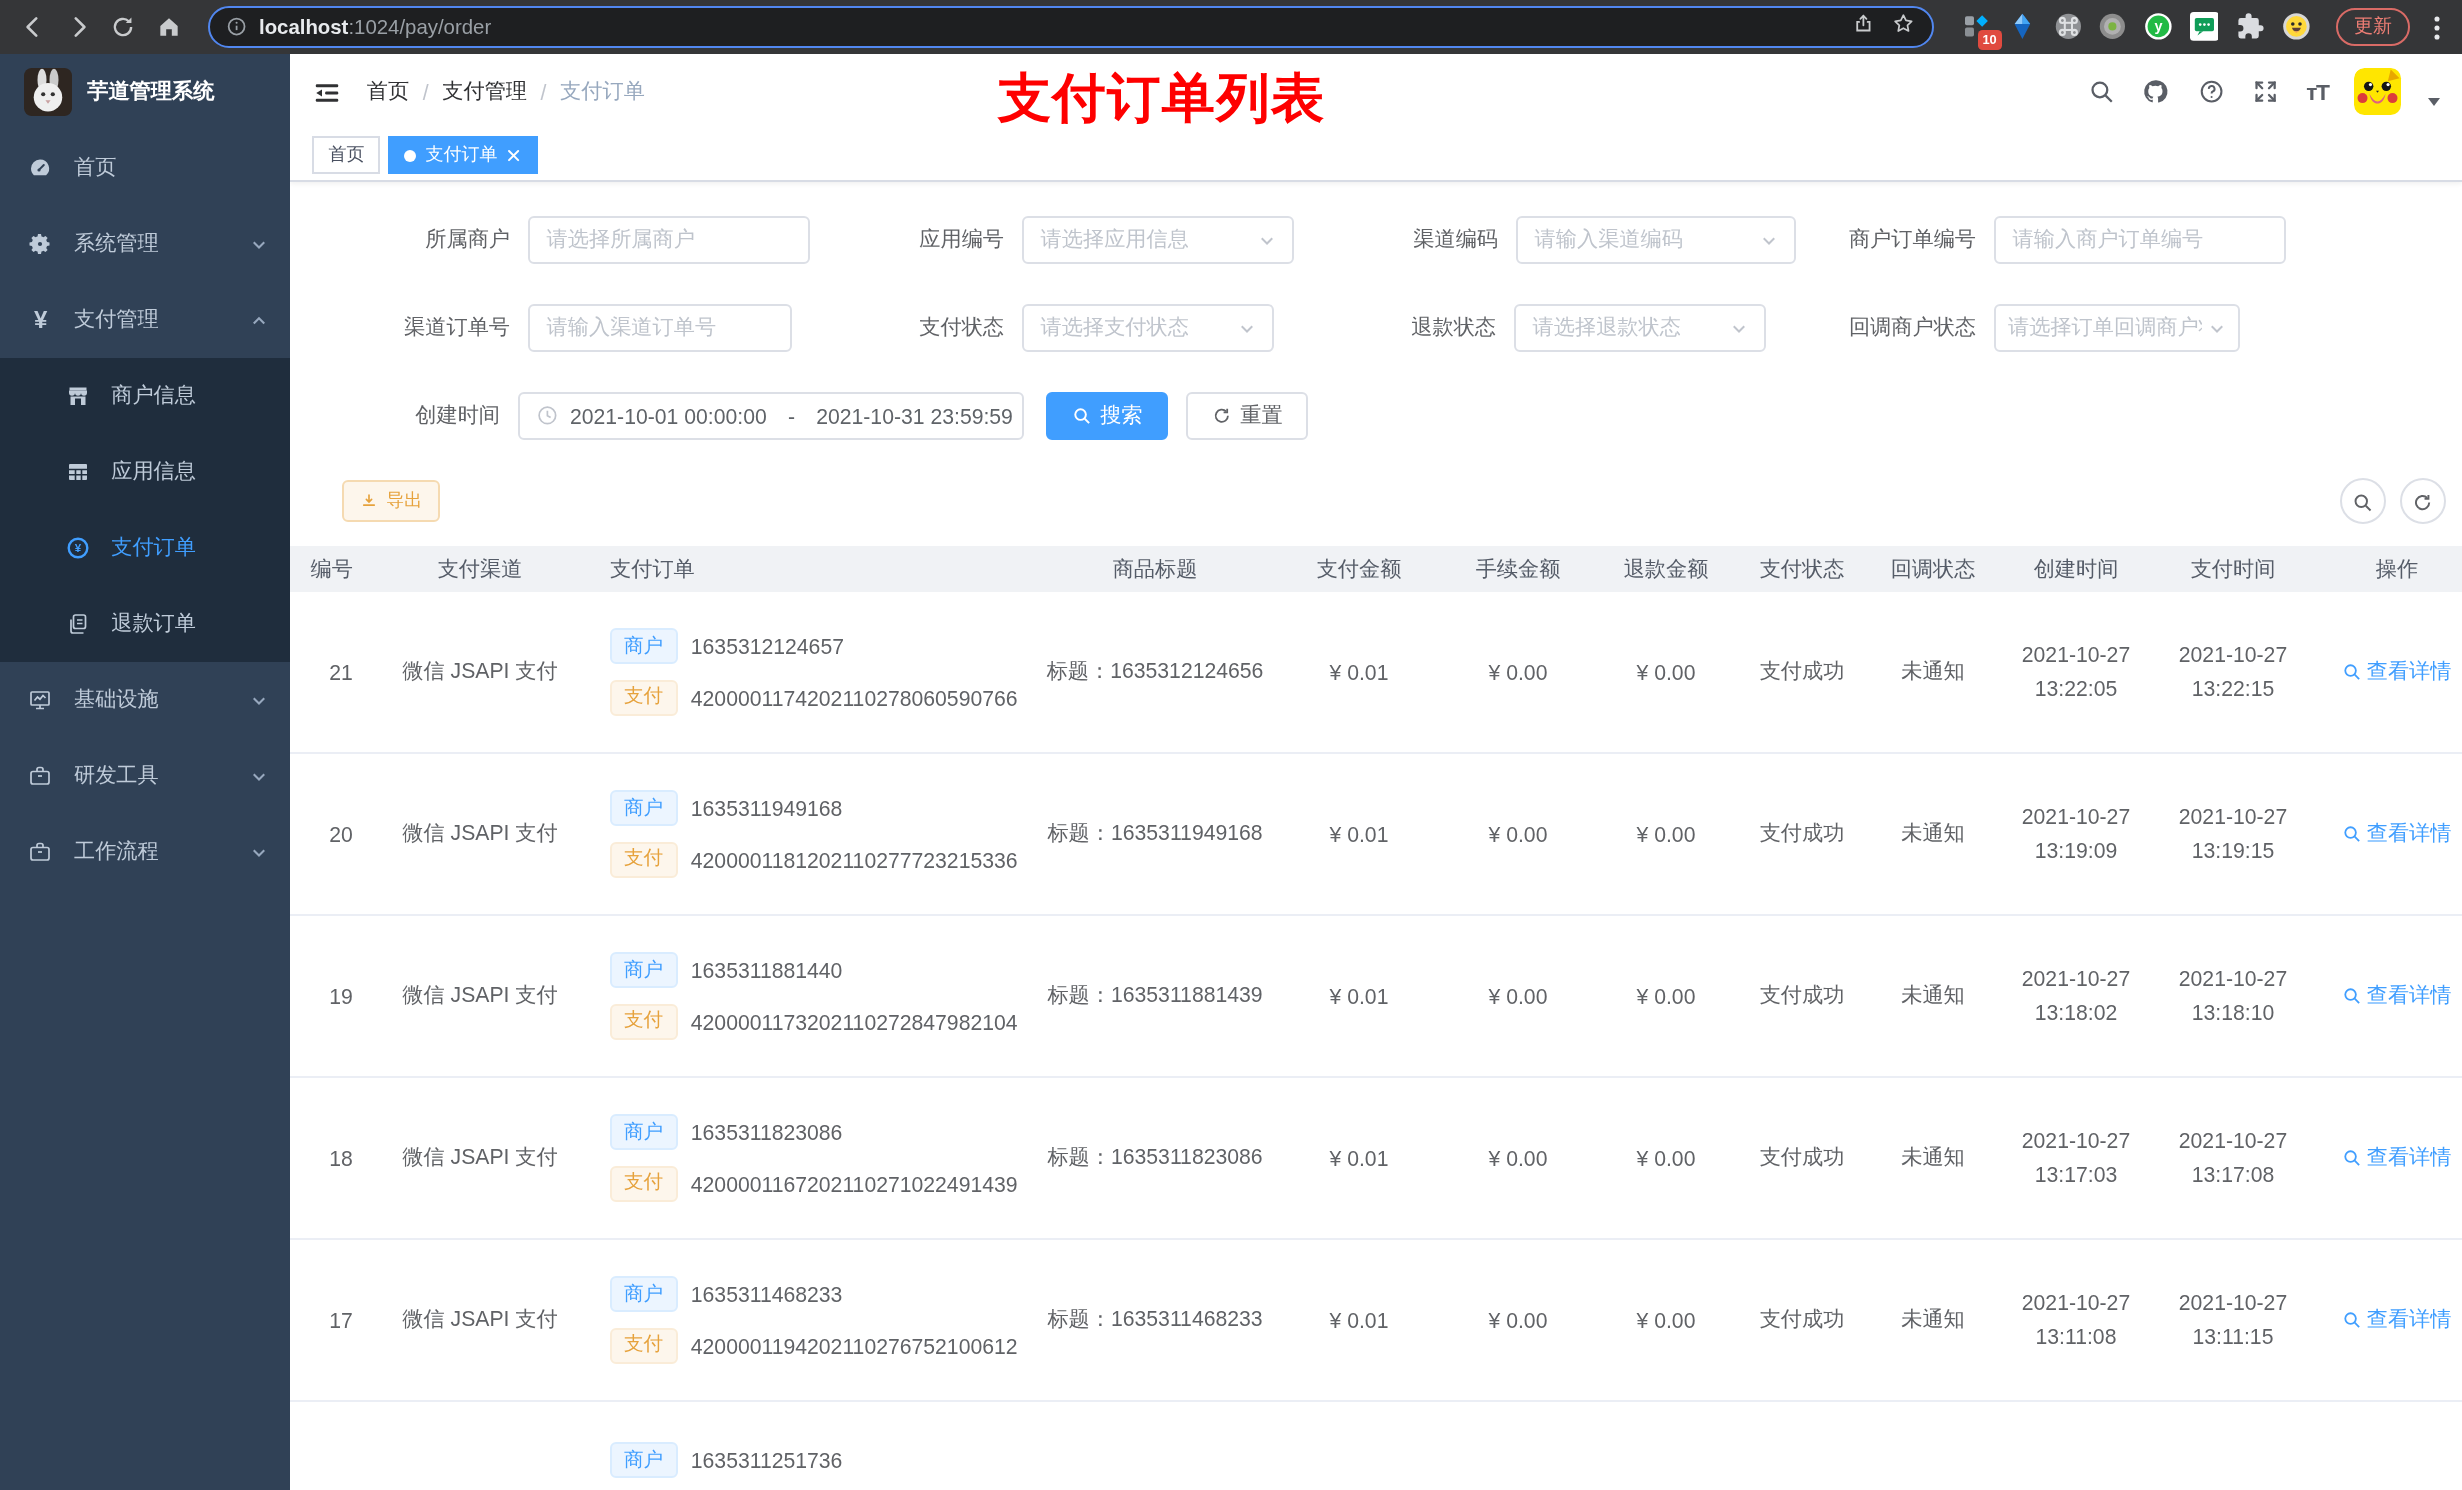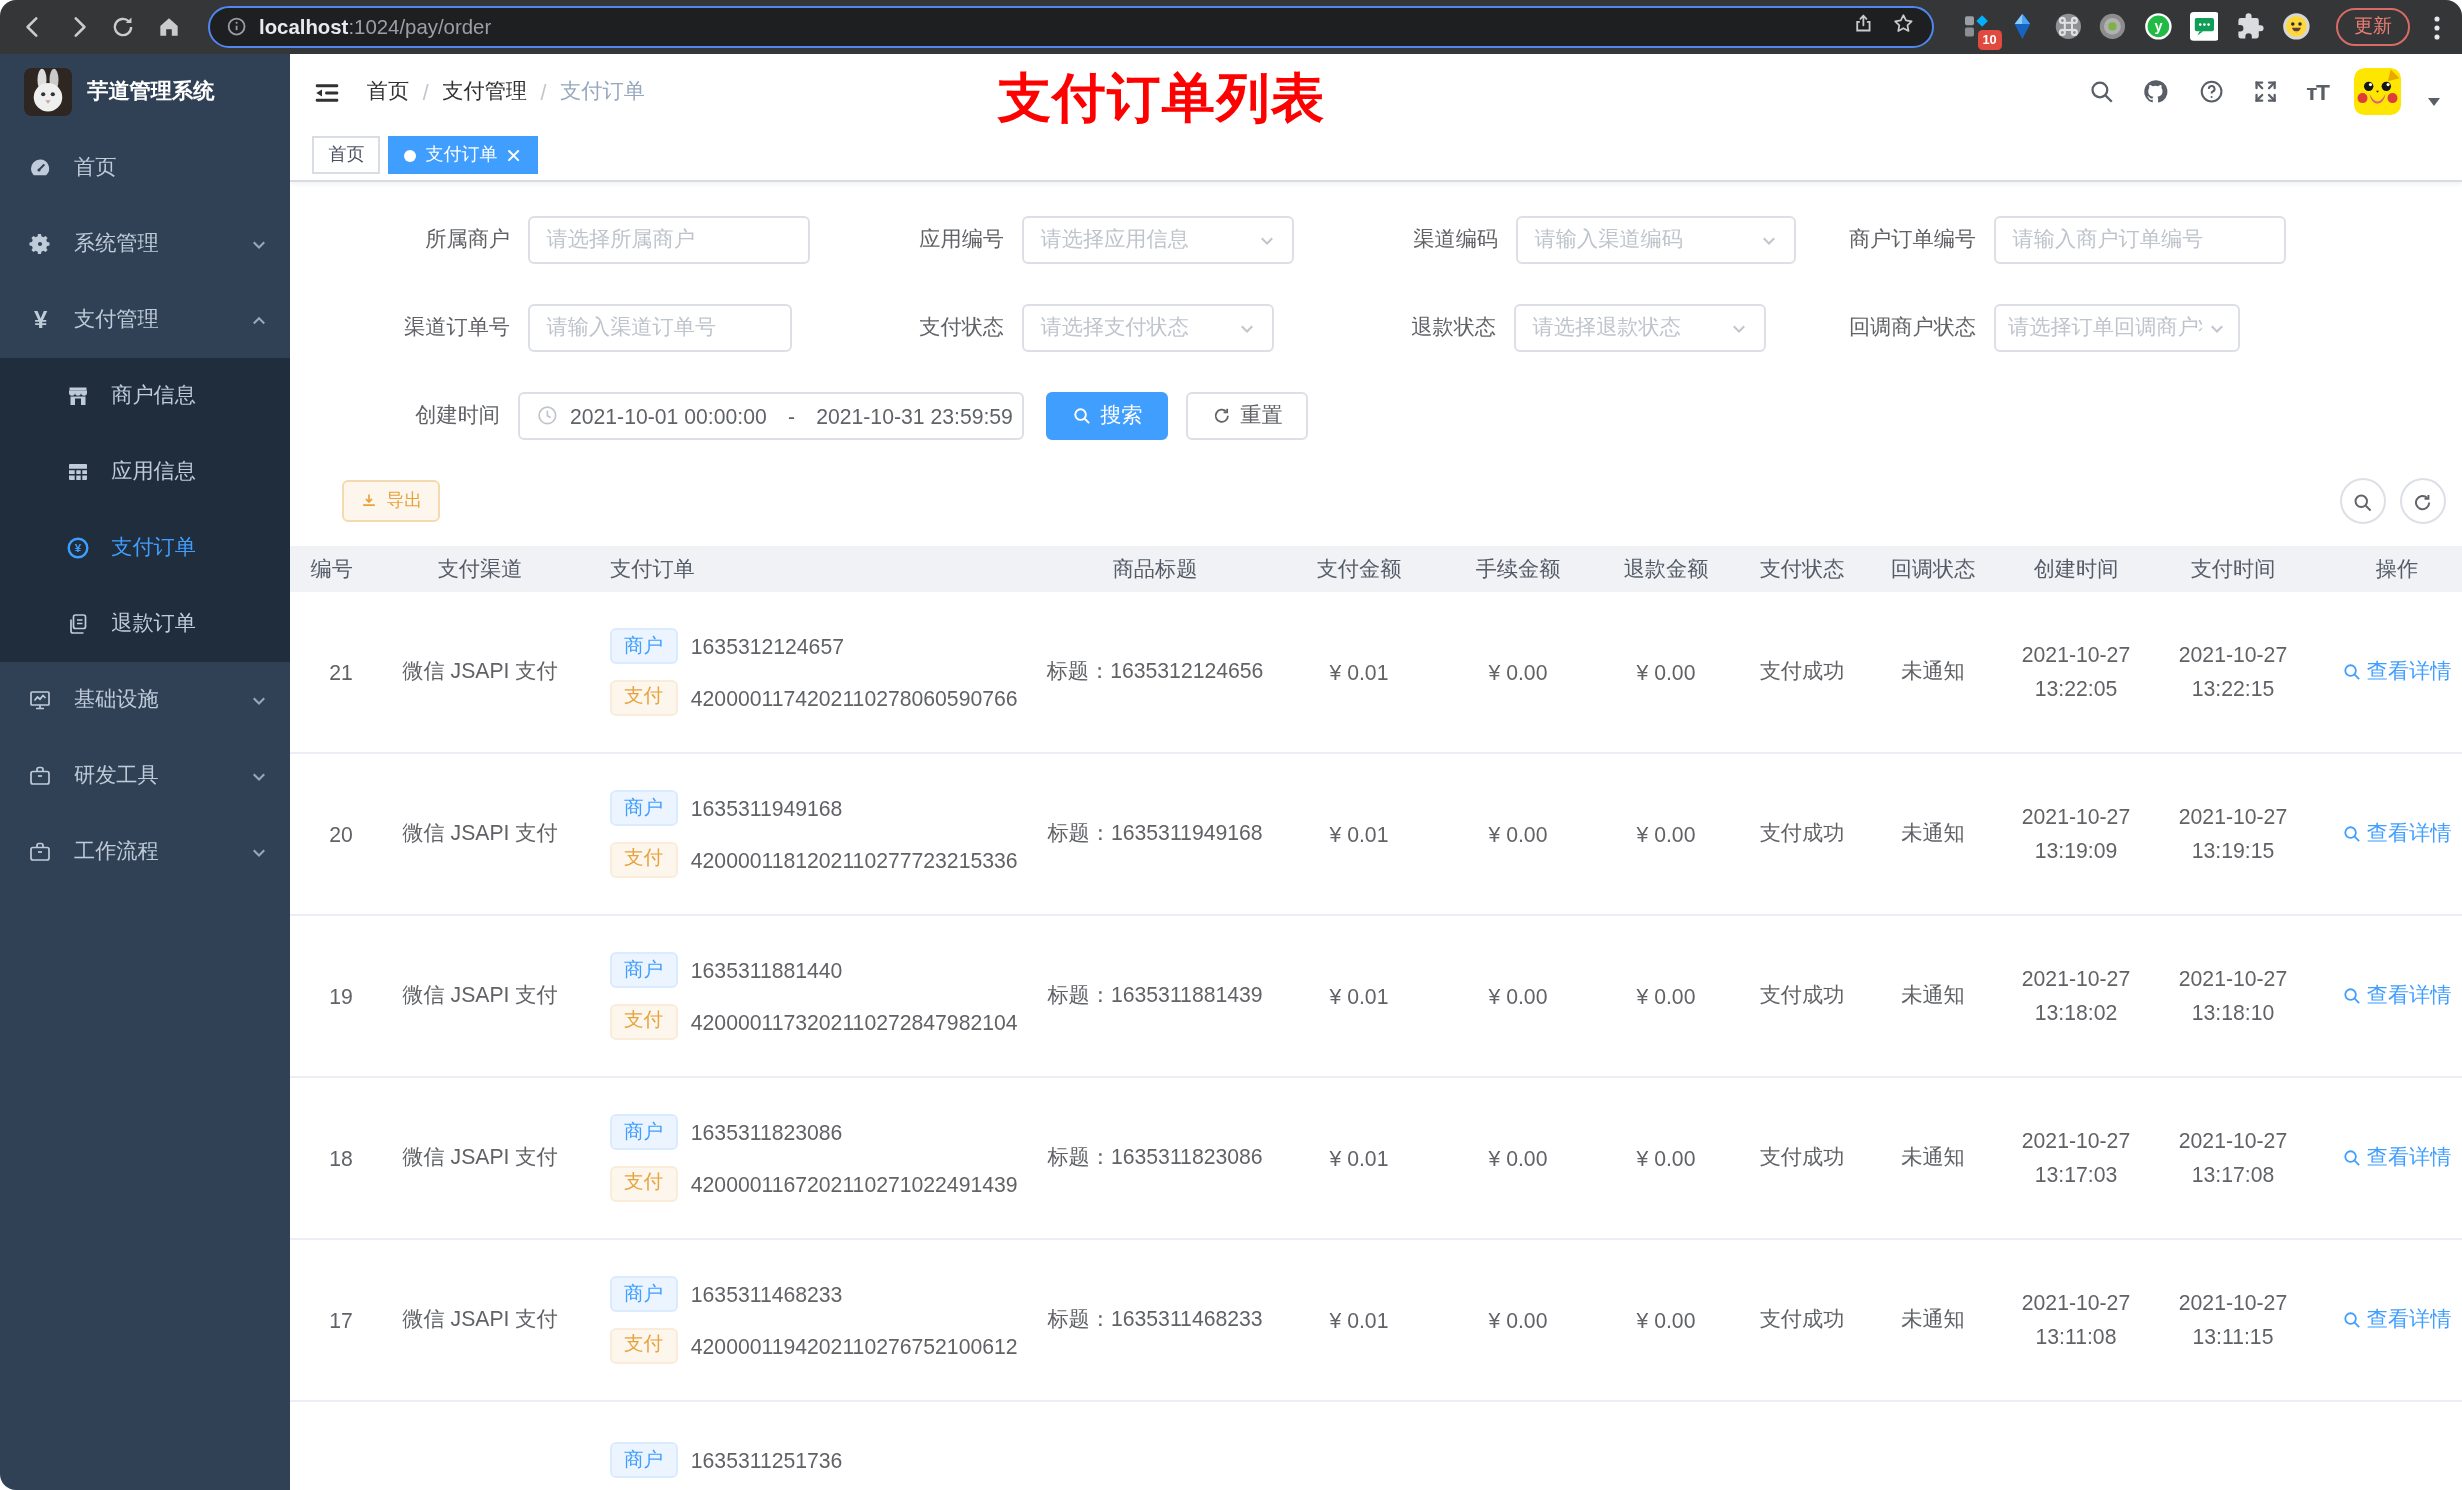--- a/index.html
+++ b/index.html
@@ -1,18 +1,18 @@
 <!DOCTYPE html>
 <html style="font-size:12px"><head>
 <meta charset="utf-8">
 <style>
   * { box-sizing: border-box; margin: 0; padding: 0; }
   html,body { width: 2462px; height: 1490px; overflow: hidden; background:#fff;
     font-family:"Liberation Sans","DejaVu Sans",sans-serif; }
-  .viewport { width:2462px; height:1490px; overflow:hidden;border-radius:16px; }
+  .viewport { width:2462px; height:1490px; overflow:hidden; }
   .scale { width:1231px; height:745px; transform:scale(2); transform-origin:0 0; overflow:hidden; background:#fff; }
 
   
   .browser { height:27px; background:#353638; display:flex; align-items:center; padding:0 7.6px; gap:4.5px; }
   .bicon { width:18px; height:18px; display:flex; align-items:center; justify-content:center; color:#c9cbcd; flex:none; cursor:pointer; }
   .bicon svg { width:13px; height:13px; }
   .omnibox { flex:1; height:21px; margin:0 6px; background:#1e1f21; border:1.5px solid #5187f0; border-radius:11.4px;
     display:flex; align-items:center; padding:0 8.3px; gap:6px; min-width:0; }
   .omnibox .info { color:#9aa0a6; display:flex; } .omnibox .info svg{ width:10.6px; height:10.6px; }
   .url { font-size:10.2px; white-space:nowrap; overflow:hidden; }

